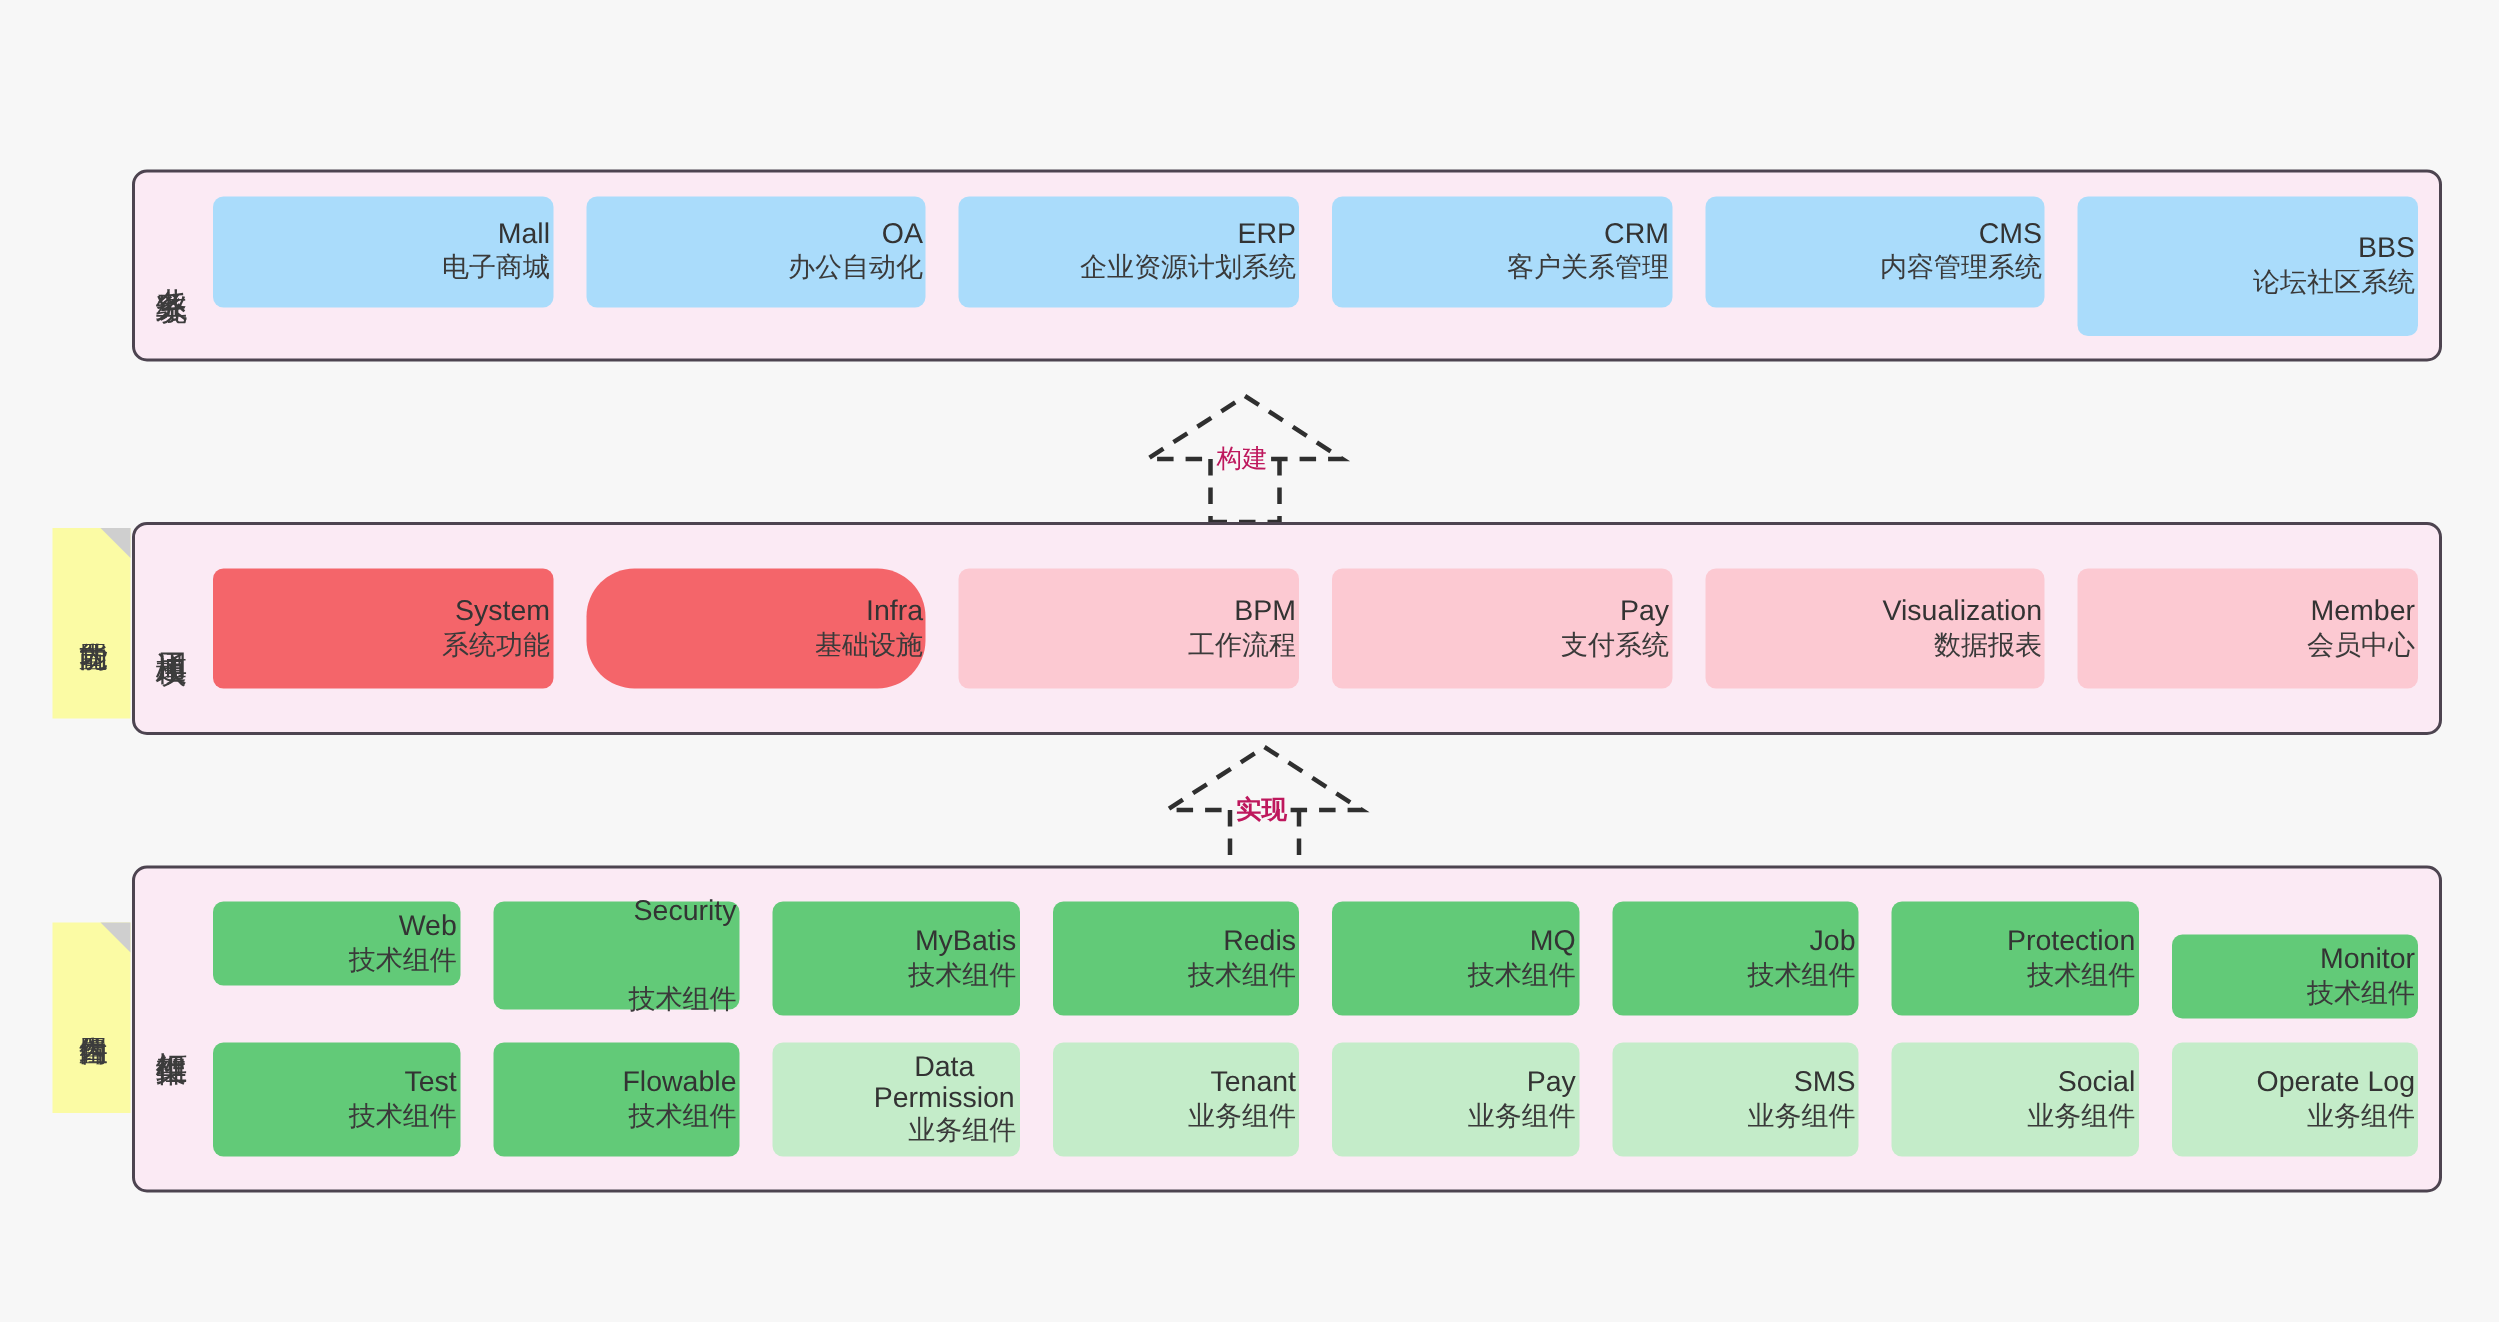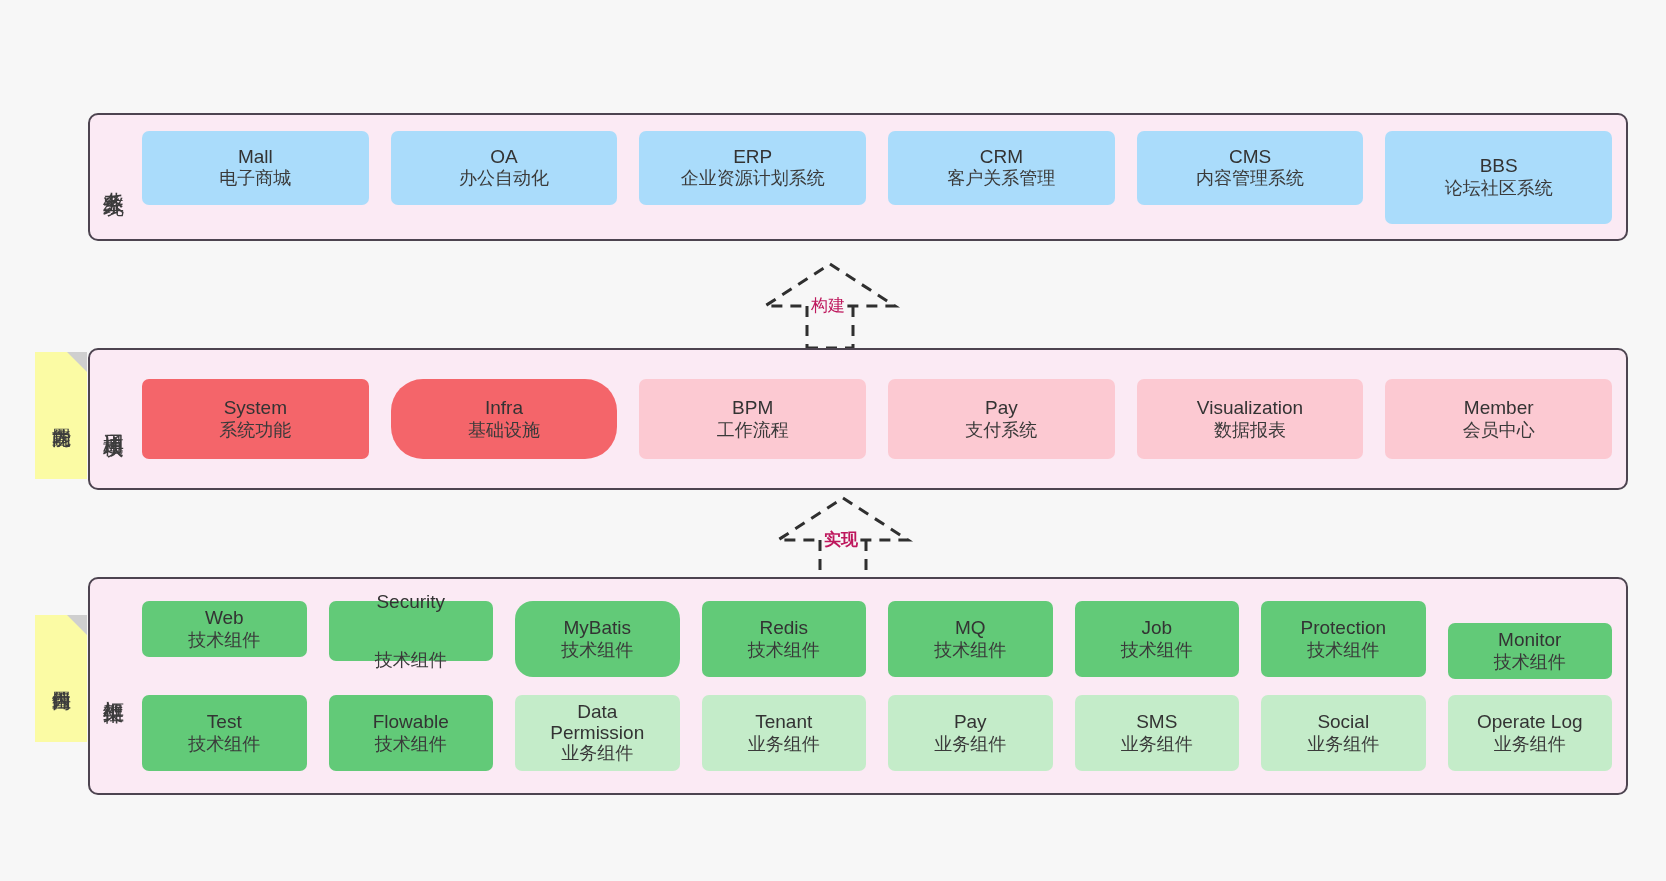--- a/index.html
+++ b/index.html
@@ -51,21 +51,21 @@
   }
   .row {
     display: flex;
     gap: 22px;
   }
   .cell {
     flex: 1 1 0;
     border-radius: 7px;
     display: flex;
     flex-direction: column;
-    align-items: center;
+    align-items: flex-end;
     justify-content: center;
     text-align: center;
     line-height: 1.22;
     box-sizing: border-box;
     padding: 4px 2px;
   }
   .cell .t1 { font-size: 19px; color: #333; }
   .cell .t2 { font-size: 18px; color: #3a3a3a; }
 
   
@@ -215,25 +215,25 @@
 
   <div class="layer" id="layer-framework" style="left:88px; top:577px; width:1540px; height:218px;">
     <div class="layer-title">框架组件</div>
     <div class="layer-body" style="gap:16px;">
 
       <div class="row">
         <div class="cell c-green" style="height:56px;">
           <span class="t1">Web</span>
           <span class="t2">技术组件</span>
         </div>
-        <div class="cell c-green" style="height:60px;gap:36px;">
+        <div class="cell c-green" style="height:72px;gap:36px;">
           <span class="t1">Security</span>
           <span class="t2">技术组件</span>
         </div>
-        <div class="cell c-green" style="height:76px;border-radius:18px;">
+        <div class="cell c-green" style="height:76px;">
           <span class="t1">MyBatis</span>
           <span class="t2">技术组件</span>
         </div>
         <div class="cell c-green" style="height:76px;">
           <span class="t1">Redis</span>
           <span class="t2">技术组件</span>
         </div>
         <div class="cell c-green" style="height:76px;">
           <span class="t1">MQ</span>
           <span class="t2">技术组件</span>

